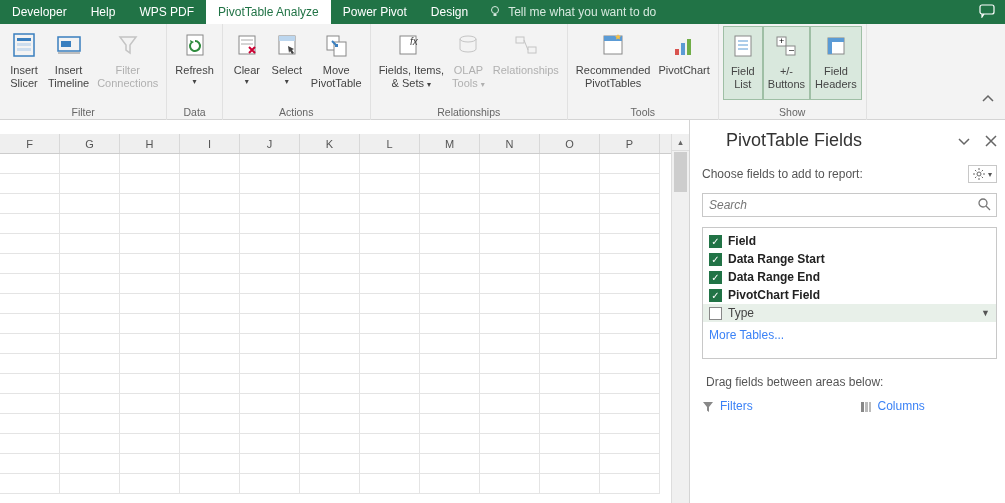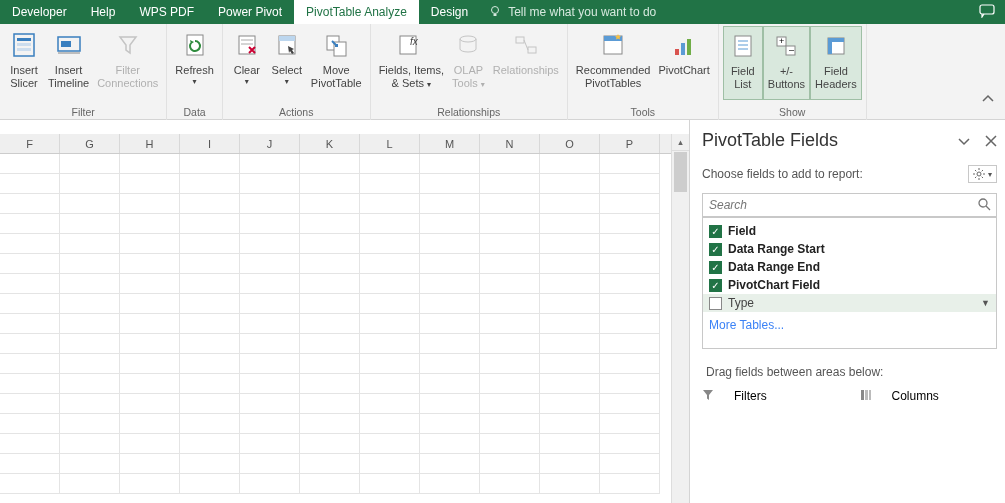--- a/index.html
+++ b/index.html
@@ -24,51 +24,51 @@
 .grid-wrap { flex:1; position:relative; overflow:hidden; border-top:14px solid #fff; }
 .col-headers { display:flex; height:20px; background:#efefef; border-bottom:1px solid #ccc; position:absolute; top:0; left:0; right:18px; }
 .col-h { width:60px; border-right:1px solid #d8d8d8; font-size:11px; color:#555; display:flex; align-items:center; justify-content:center; background:#efefef; }
 .cells { position:absolute; top:20px; left:0; right:18px; bottom:0; }
 .row { display:flex; height:20px; }
 .cell { width:60px; border-right:1px solid #e4e4e4; border-bottom:1px solid #e4e4e4; }
 .vscroll { position:absolute; right:0; top:0; bottom:0; width:18px; background:#f0f0f0; border-left:1px solid #ddd; }
 .vscroll .btn { height:17px; background:#f0f0f0; display:flex; align-items:center; justify-content:center; font-size:9px; color:#666; border-bottom:1px solid #ddd; cursor:pointer; }
 .vscroll .thumb { position:absolute; left:2px; right:2px; top:18px; height:40px; background:#cdcdcd; }
 .pane { width:316px; border-left:1px solid #d4d4d4; background:#fff; display:flex; flex-direction:column; font-size:12px; padding:10px 8px 0 12px; }
-.pane-head { display:flex; align-items:center; justify-content:space-between; margin-bottom:14px; }
+.pane-head { display:flex; align-items:center; justify-content:space-between; margin-bottom:14px;margin-left:24px; }
 .pane-head h2 { font-size:18px; font-weight:400; color:#333; }
 .pane-head .ctls { display:flex; gap:14px; color:#666; }
 .pane-sub { display:flex; align-items:center; justify-content:space-between; margin-bottom:10px; color:#555; }
 .gear-box { border:1px solid #c8c8c8; padding:2px 4px; display:flex; align-items:center; gap:3px; cursor:pointer; font-size:11px; }
-.search-row { position:relative; }
+.search-row { position:relative; margin-bottom:10px; }
 .search-row input { width:100%; padding:4px 22px 4px 6px; border:1px solid #c8c8c8; font-size:12px; font-style:italic; color:#888; }
 .search-row .mag { position:absolute; right:6px; top:5px; color:#777; }
 .field-list { border:1px solid #c8c8c8; padding:4px 0; margin-bottom:12px; }
 .field-item { display:flex; align-items:center; padding:2px 6px; font-size:12px; gap:6px; }
 .field-item .chk { width:13px; height:13px; border:1px solid #888; display:flex; align-items:center; justify-content:center; background:#fff; }
 .field-item .chk.on { background:#217346; border-color:#217346; color:#fff; font-size:10px; }
 .field-item.bold span.lbl { font-weight:700; color:#222; }
 .field-item.hl { background:#e8f0e9; }
 .field-item .dd { margin-left:auto; font-size:9px; color:#555; }
 .more-tables { padding:6px 6px 12px; color:#3b82f6; font-size:12px; cursor:pointer; }
 .drag-label { color:#555; margin:4px 4px 10px; }
 .areas { display:flex; gap:20px; }
 .area { flex:1; }
-.area-h { display:flex; align-items:flex-start; gap:20px; font-size:12px; color:#000000; }
+.area-h { display:flex; align-items:flex-end; gap:6px; font-size:12px; color:#3b82f6; }
 svg { display:block; }
 </style>
 </head>
 <body>
 
 <div class="titlebar">
   <div class="tab">Developer</div>
   <div class="tab">Help</div>
   <div class="tab">WPS PDF</div>
+  <div class="tab active">PivotTable Analyze</div>
   <div class="tab">Power Pivot</div>
-  <div class="tab active">PivotTable Analyze</div>
   <div class="tab">Design</div>
   <div class="tell">
     <svg width="14" height="14" viewBox="0 0 14 14">
         <circle cx="7" cy="5" r="3.5" fill="none" stroke="#d6e9de" stroke-width="1"></circle>
         <path d="M5.5 9 h3 v2 h-3 z" fill="#d6e9de"></path>
       </svg>
     <span>Tell me what you want to do</span>
   </div>
   <div class="chat">
     <svg width="16" height="14" viewBox="0 0 16 14">

